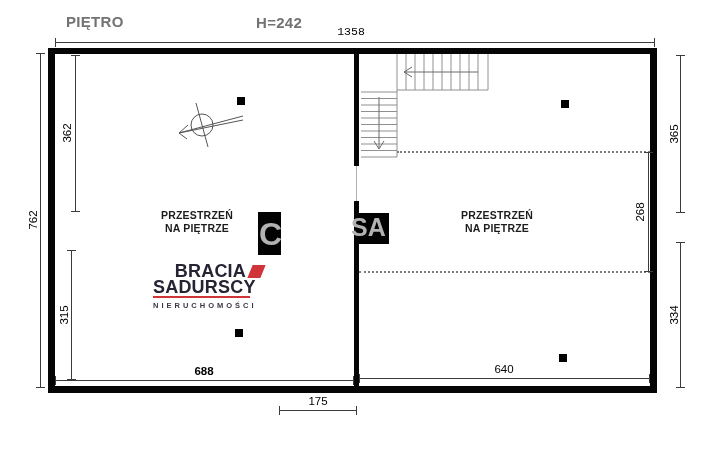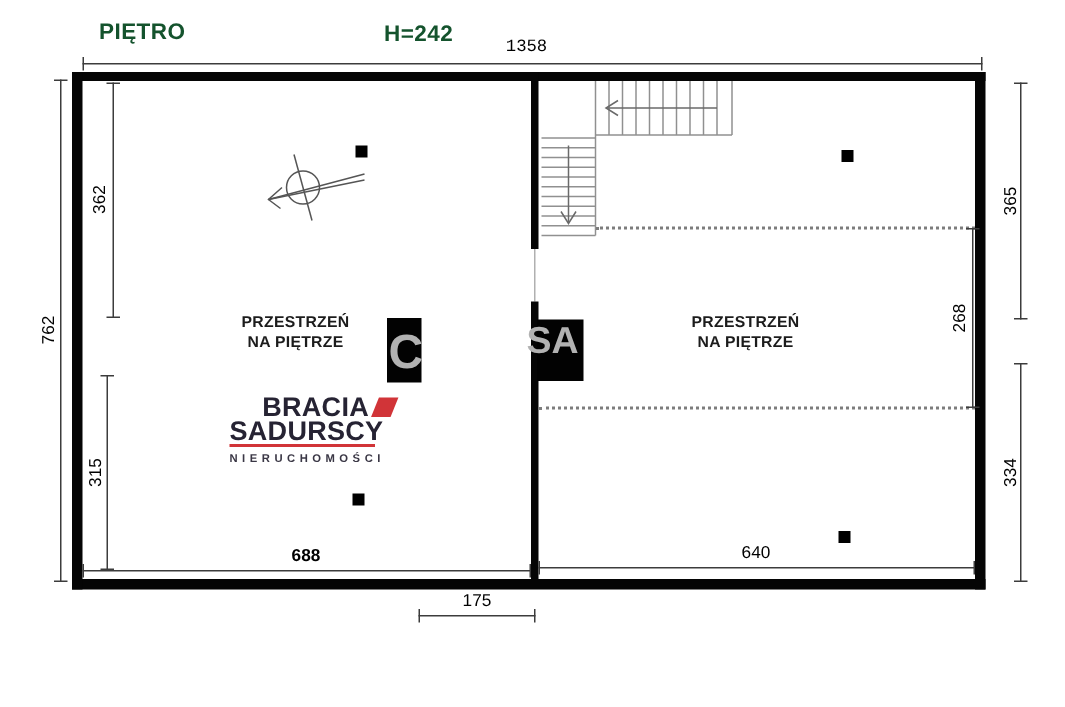--- a/index.html
+++ b/index.html
@@ -15,38 +15,38 @@
   .dimh::before,.dimh::after{content:"";position:absolute;width:1px;height:9px;background:#3c3c3c;top:-4px;}
   .dimh::before{left:0;} .dimh::after{right:0;}
   .dimv{position:absolute;width:1px;background:#3c3c3c;}
   .dimv::before,.dimv::after{content:"";position:absolute;height:1px;width:9px;background:#3c3c3c;left:-4px;}
   .dimv::before{top:0;} .dimv::after{bottom:0;}
   .dimlab{position:absolute;font-size:11.5px;color:#000;text-align:center;white-space:nowrap;}
   .dimlab.rot{width:34px;height:14px;line-height:14px;transform:rotate(-90deg);}
   
   .dotted{position:absolute;height:0;border-top:2px dotted #7d7d7d;}
   
-  .redlab{position:absolute;font-size:15px;font-weight:bold;color:#14532d;letter-spacing:.3px;white-space:nowrap;}
+  .redlab{position:absolute;font-size:15px;font-weight:bold;color:#737373;letter-spacing:.3px;white-space:nowrap;}
   
   .roomlab{position:absolute;width:112px;text-align:center;font-size:10.5px;line-height:13px;
            font-weight:600;color:#1c1c1c;letter-spacing:.2px;margin-top:13px;}
   
   .sq{position:absolute;width:8px;height:8px;background:#000;}
   
   .logo{position:absolute;left:153px;top:263px;width:110px;color:#262333;}
   .logo .row1{display:flex;align-items:center;justify-content:flex-end;}
   .logo .brand{font-size:18px;font-weight:bold;letter-spacing:.2px;line-height:16px;}
   .logo .mark{width:13px;height:13px;background:#d13438;transform:skewX(-22deg);margin-left:4px;margin-top:1px;}
   .logo .rule{width:97px;height:2px;background:#d13438;margin-top:1px;}
   .logo .sub{font-size:7.5px;font-weight:600;letter-spacing:3px;color:#3a3745;margin-top:3px;white-space:nowrap;}
   
   .wm{position:absolute;background:#020202;color:#b2b2b2;font-weight:bold;overflow:visible;}
   .wm-c{left:258px;top:212px;width:23px;height:43px;}
   .wm-c span{position:absolute;left:1px;top:6px;font-size:32px;line-height:32px;}
-  .wm-sa{left:358px;top:213px;width:31px;height:41px;}
+  .wm-sa{left:358px;top:213px;width:31px;height:31px;}
   .wm-sa span{position:absolute;left:-7px;top:-1px;font-size:25px;line-height:31px;letter-spacing:0px;}
   svg{position:absolute;overflow:visible;}
 </style>
 </head>
 <body>
 
 <div id="canvas">
 
   <div class="redlab" style="left:66px;top:13px;">PIĘTRO</div>
   <div class="redlab" style="left:256px;top:14px;">H=242</div>

